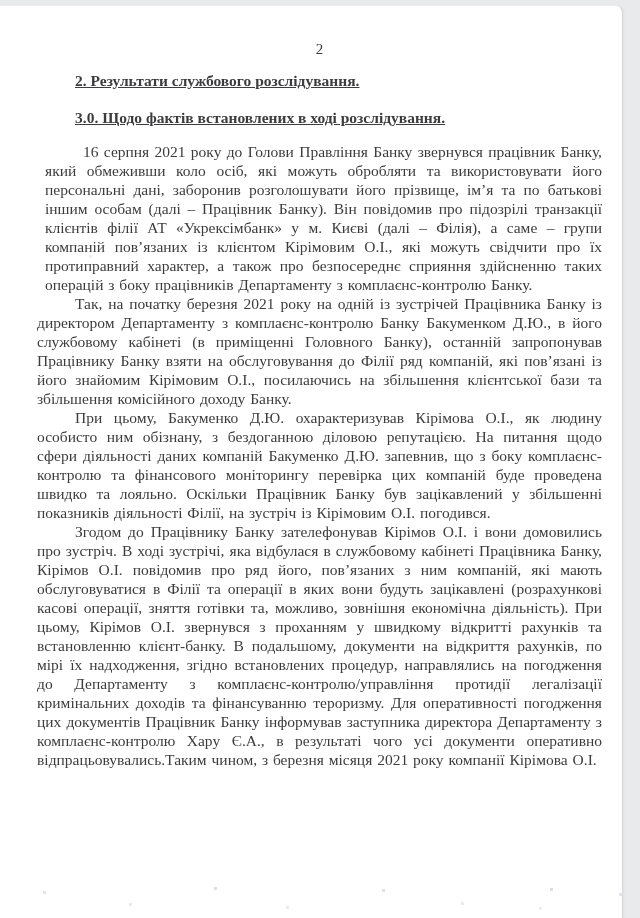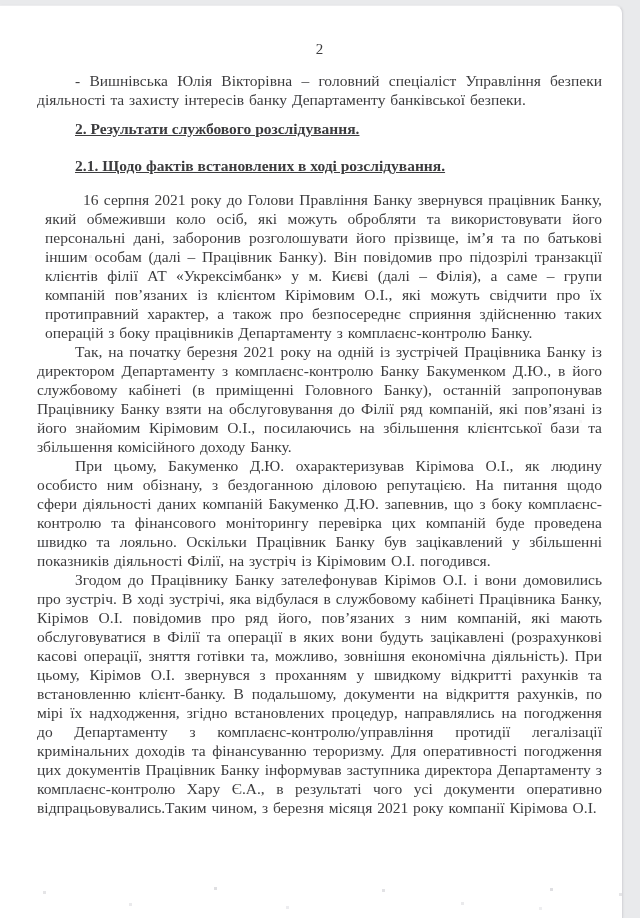--- a/index.html
+++ b/index.html
@@ -76,24 +76,23 @@
       580px 415px 0 1px rgba(180,180,190,.15);
   }
 </style>
 </head>
 <body>
 
 <div class="page">
   <div class="content">
     <p class="page-number">2</p>
 
-    <p class="para">- Вишнівська Юлія Вікторівна – головний спеціаліст Управління безпеки діяльності та захисту інтересів банку Департаменту банківської безпеки.</p>
 
     <p class="heading heading-1">2. Результати службового розслідування.</p>
-    <p class="heading heading-2">2.1. Щодо фактів встановлених в ході розслідування.</p>
+    <p class="heading heading-2">3.0. Щодо фактів встановлених в ході розслідування.</p>
 
     <p class="para first-body-para">16 серпня 2021 року до Голови Правління Банку звернувся працівник Банку, який обмеживши коло осіб, які можуть обробляти та використовувати його персональні дані, заборонив розголошувати його прізвище, ім’я та по батькові іншим особам (далі – Працівник Банку). Він повідомив про підозрілі транзакції клієнтів філії АТ «Укрексімбанк» у м. Києві (далі – Філія), а саме – групи компаній пов’язаних із клієнтом Кірімовим О.І., які можуть свідчити про їх протиправний характер, а також про безпосереднє сприяння здійсненню таких операцій з боку працівників Департаменту з комплаєнс-контролю Банку.</p>
     <p class="para">Так, на початку березня 2021 року на одній із зустрічей Працівника Банку із директором Департаменту з комплаєнс-контролю Банку Бакуменком Д.Ю., в його службовому кабінеті (в приміщенні Головного Банку), останній запропонував Працівнику Банку взяти на обслуговування до Філії ряд компаній, які пов’язані із його знайомим Кірімовим О.І., посилаючись на збільшення клієнтської бази та збільшення комісійного доходу Банку.</p>
     <p class="para">При цьому, Бакуменко Д.Ю. охарактеризував Кірімова О.І., як людину особисто ним обізнану, з бездоганною діловою репутацією. На питання щодо сфери діяльності даних компаній Бакуменко Д.Ю. запевнив, що з боку комплаєнс-контролю та фінансового моніторингу перевірка цих компаній буде проведена швидко та лояльно. Оскільки Працівник Банку був зацікавлений у збільшенні показників діяльності Філії, на зустріч із Кірімовим О.І. погодився.</p>
     <p class="para">Згодом до Працівнику Банку зателефонував Кірімов О.І. і вони домовились про зустріч. В ході зустрічі, яка відбулася в службовому кабінеті Працівника Банку, Кірімов О.І. повідомив про ряд його, пов’язаних з ним компаній, які мають обслуговуватися в Філії та операції в яких вони будуть зацікавлені (розрахункові касові операції, зняття готівки та, можливо, зовнішня економічна діяльність). При цьому, Кірімов О.І. звернувся з проханням у швидкому відкритті рахунків та встановленню клієнт-банку. В подальшому, документи на відкриття рахунків, по мірі їх надходження, згідно встановлених процедур, направлялись на погодження до Департаменту з комплаєнс-контролю/управління протидії легалізації кримінальних доходів та фінансуванню тероризму. Для оперативності погодження цих документів Працівник Банку інформував заступника директора Департаменту з комплаєнс-контролю Хару Є.А., в результаті чого усі документи оперативно відпрацьовувались.Таким чином, з березня місяця 2021 року компанії Кірімова О.І.</p>
   </div>
   <div class="noise"></div>
 </div>
 
 </body></html>

